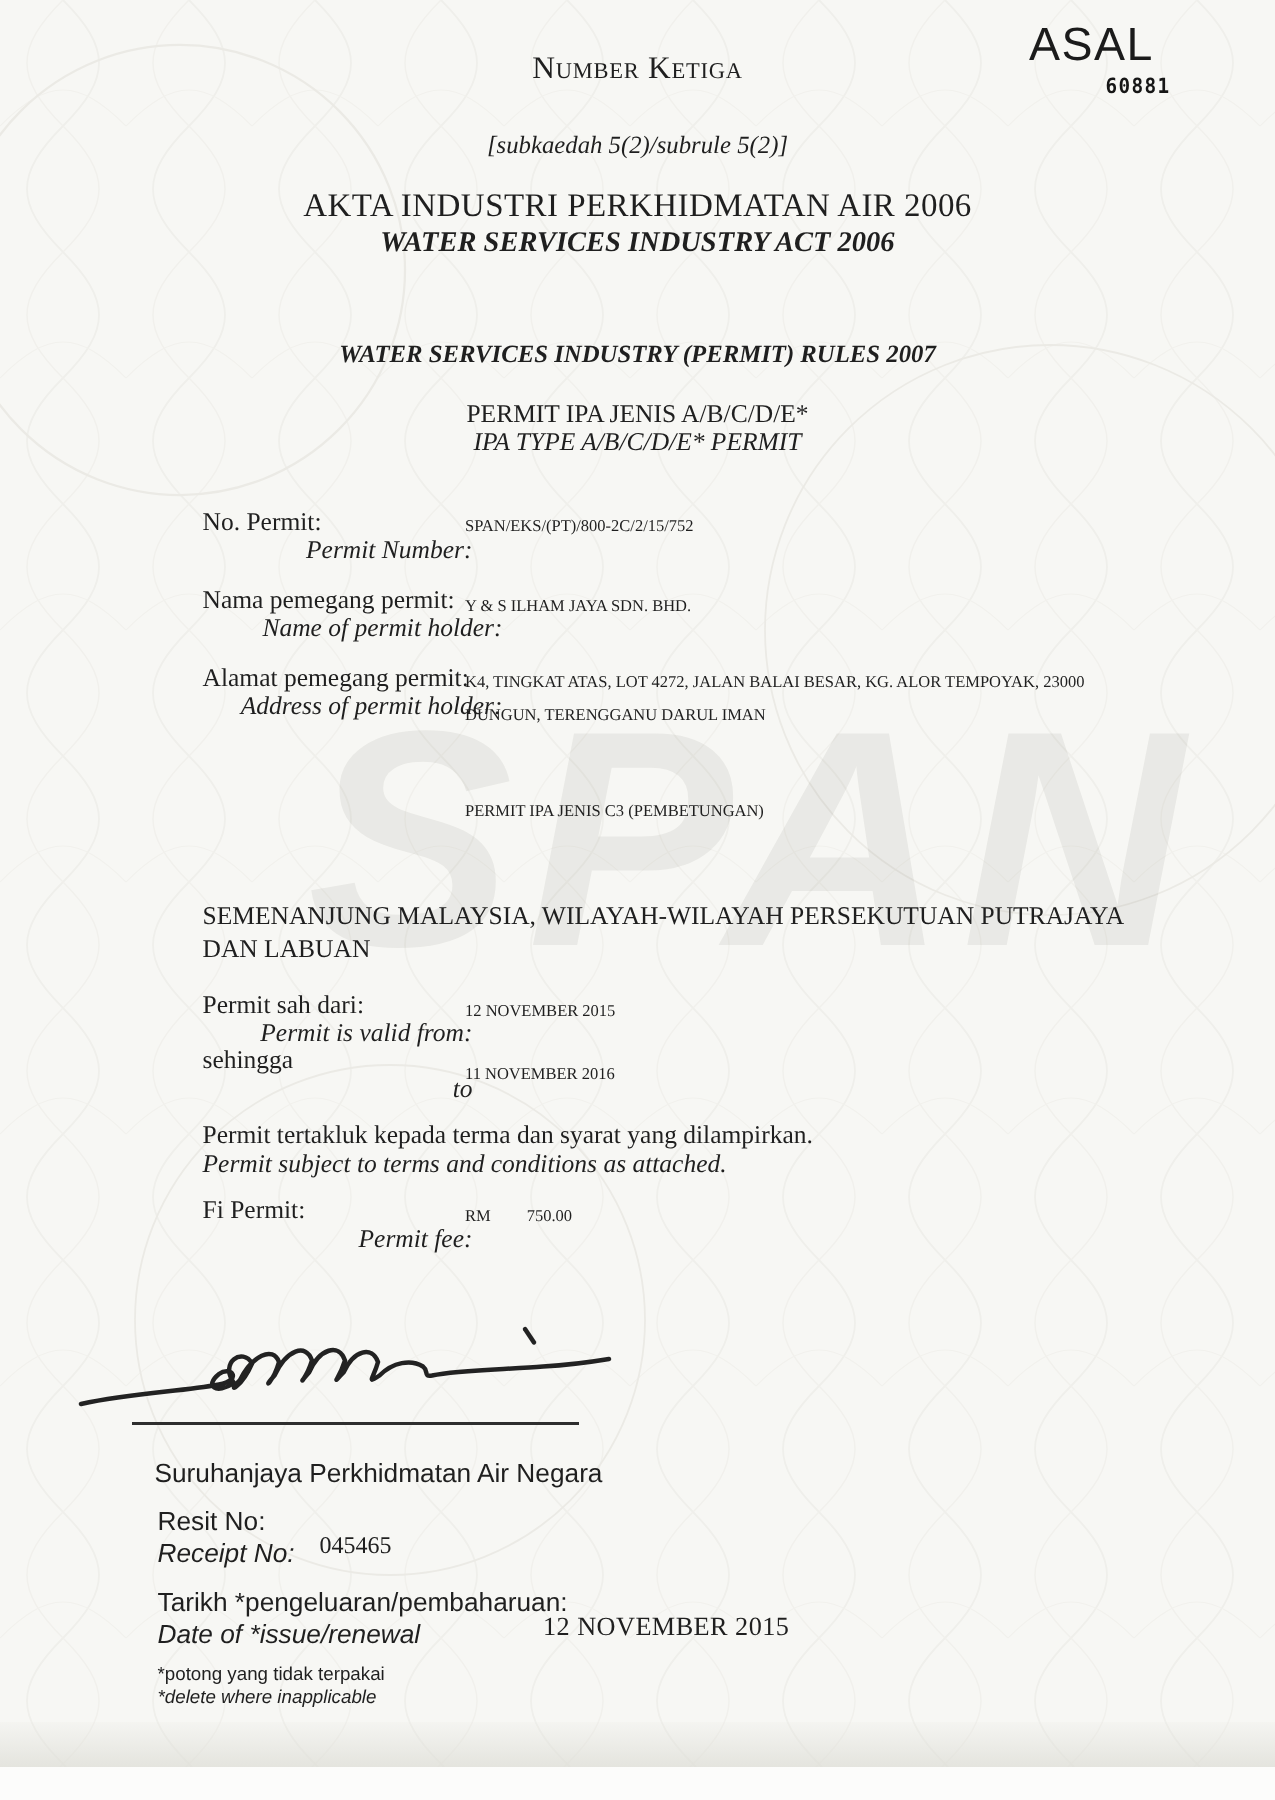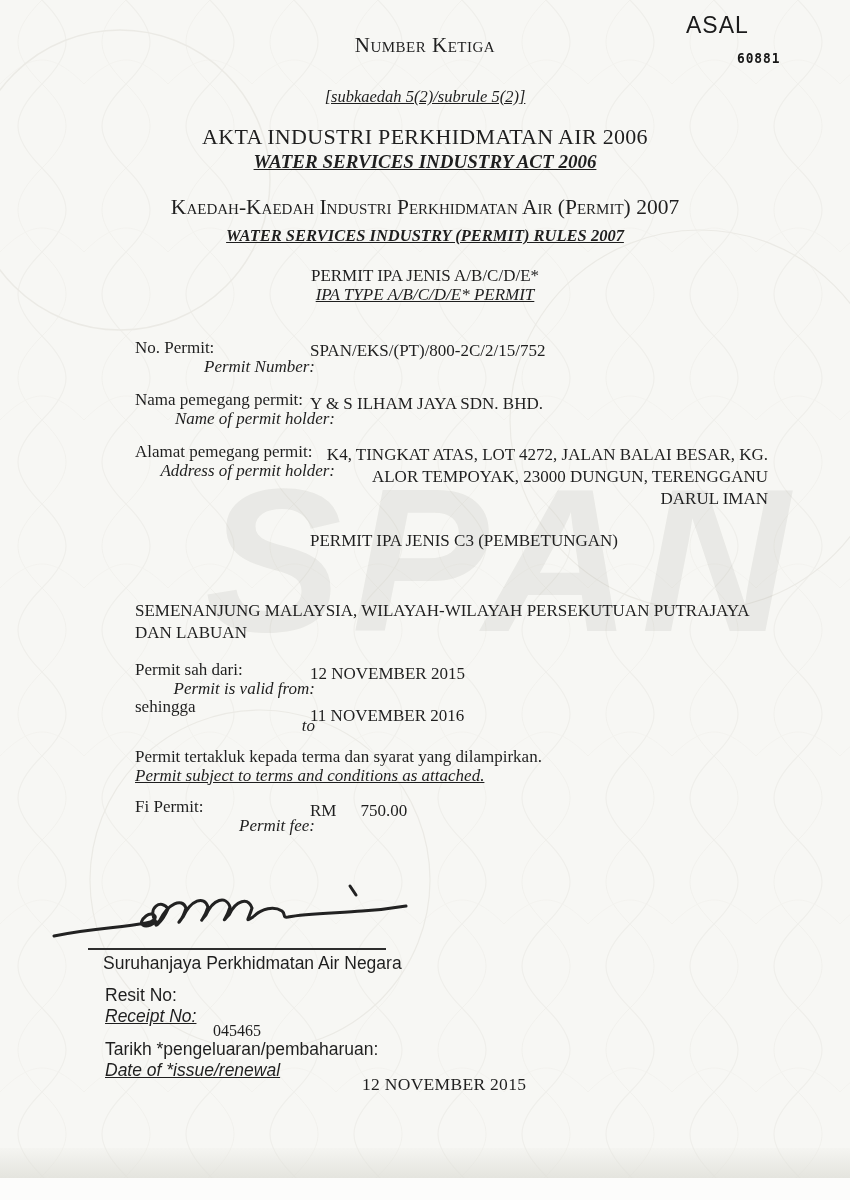--- a/index.html
+++ b/index.html
@@ -16,36 +16,36 @@
     pointer-events:none;user-select:none;
   }
   .scan-band{
     position:absolute;left:0;top:1148px;width:850px;height:30px;z-index:2;
     background:linear-gradient(to bottom, rgba(230,230,224,0.15), rgba(222,222,215,0.75));
   }
   .scan-bed{position:absolute;left:0;top:1178px;width:850px;height:22px;background:#fcfcfb;z-index:2;}
   .abs{position:absolute;z-index:1;}
   .ctr{left:10px;width:830px;text-align:center;}
   .serif{font-family:"Liberation Serif",serif;}
-  .sans{font-family:"Liberation Sans",sans-serif;}
-  .it{font-style:italic;text-decoration:underline;}
+  .sans{font-family:"Liberation Sans",sans-serif;margin-top:19px;}
+  .it{font-style:italic;}
   .sc{font-variant:small-caps;}
-  .copy-label{left:686px;top:12px;font-family:"Liberation Sans",sans-serif;font-size:23px;letter-spacing:1px;color:#1b1b1b;}
+  .copy-label{left:686px;top:12px;font-family:"Liberation Sans",sans-serif;font-size:31px;letter-spacing:1px;color:#1b1b1b;}
   .serial{left:737px;top:50px;font-family:"DejaVu Sans Mono",monospace;font-weight:bold;font-size:14px;letter-spacing:1px;color:#161616;transform:scaleX(0.92);transform-origin:left;}
   .schedule-title{top:33px;font-size:21px;letter-spacing:0.5px;}
   .subrule{top:87px;font-size:16.5px;}
   .act-my{top:124px;font-size:22px;letter-spacing:0.3px;}
   .act-en{top:151px;font-size:19px;font-weight:600;}
   .rules-my{top:195px;font-size:21.5px;}
   .rules-en{top:226px;font-size:16.5px;font-weight:bold;}
   .ptype-my{top:266px;font-size:17px;}
   .ptype-en{top:285px;font-size:17px;}
   .lbl{left:135px;font-size:17px;line-height:18.5px;width:180px;}
   .lbl .en{font-style:italic;text-align:right;}
-  .val{left:310px;font-size:17px;line-height:22px;text-align:right;}
+  .val{left:310px;font-size:11px;line-height:22px;}
   .sig-svg{left:50px;top:880px;z-index:1;}
   .sig-line{left:88px;top:948px;width:298px;border-top:2px solid #2e2e2e;}
   .authority{left:103px;top:953px;font-size:17.5px;}
   .f-lbl{font-size:17.5px;line-height:21px;}
   .receipt-no{left:213px;top:1022px;font-size:16px;}
   .issue-date{left:362px;top:1074px;font-size:17.5px;letter-spacing:0.3px;}
   .footnote{left:105px;top:1090px;font-size:12.5px;line-height:15px;}
 </style>
 </head>
 <body>
@@ -68,21 +68,20 @@
 
   <div class="watermark">SPAN</div>
 
   <div class="abs copy-label">ASAL</div>
   <div class="abs serial">60881</div>
 
   <div class="abs ctr serif sc schedule-title">Number Ketiga</div>
   <div class="abs ctr serif it subrule">[subkaedah  5(2)/subrule 5(2)]</div>
   <div class="abs ctr serif act-my">AKTA INDUSTRI PERKHIDMATAN AIR 2006</div>
   <div class="abs ctr serif it act-en">WATER SERVICES INDUSTRY ACT 2006</div>
-  <div class="abs ctr serif sc rules-my">Kaedah-Kaedah Industri Perkhidmatan Air (Permit) 2007</div>
   <div class="abs ctr serif it rules-en">WATER SERVICES INDUSTRY (PERMIT) RULES 2007</div>
   <div class="abs ctr serif ptype-my">PERMIT IPA JENIS A/B/C/D/E*</div>
   <div class="abs ctr serif it ptype-en">IPA TYPE A/B/C/D/E* PERMIT</div>
 
   <div class="abs lbl" style="top:339px">
     <div class="my">No. Permit:</div>
     <div class="en">Permit Number:</div>
   </div>
   <div class="abs val" style="top:340px">SPAN/EKS/(PT)/800-2C/2/15/752</div>
 
@@ -139,17 +138,21 @@
     <div class="it">Receipt No:</div>
   </div>
   <div class="abs serif receipt-no">045465</div>
 
   <div class="abs sans f-lbl" style="left:105px;top:1039px">
     <div>Tarikh *pengeluaran/pembaharuan:</div>
     <div class="it">Date of *issue/renewal</div>
   </div>
   <div class="abs serif issue-date">12 NOVEMBER 2015</div>
 
+  <div class="abs sans footnote">
+    <div>*potong yang tidak terpakai</div>
+    <div class="it">*delete where inapplicable</div>
+  </div>
 
   <div class="scan-band"></div>
   <div class="scan-bed"></div>
 
 </div>
 
 </body></html>

